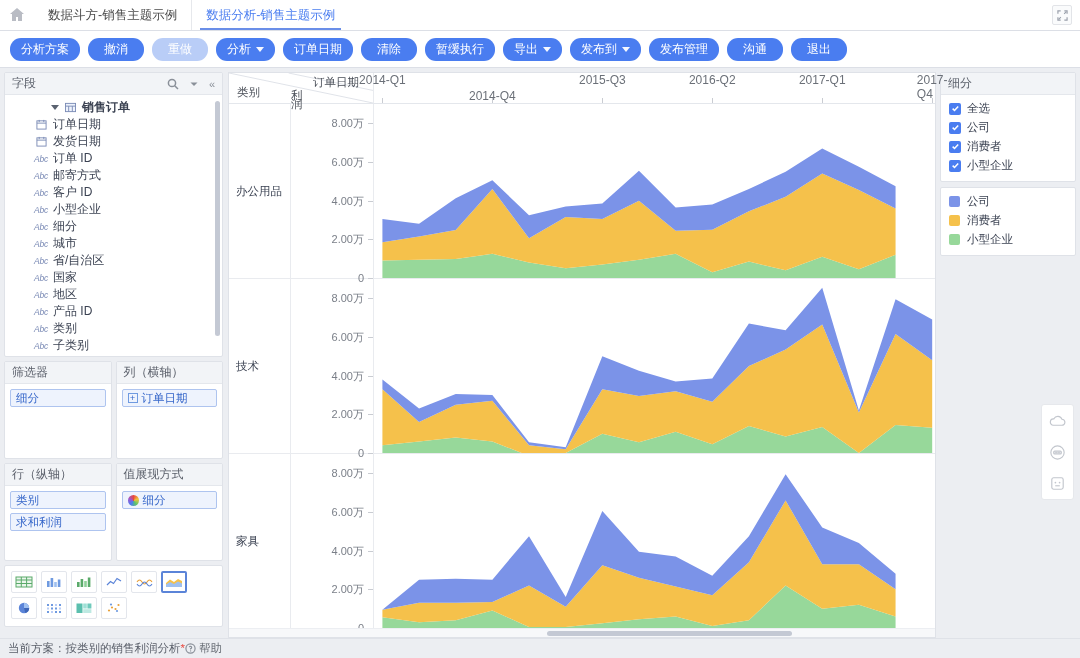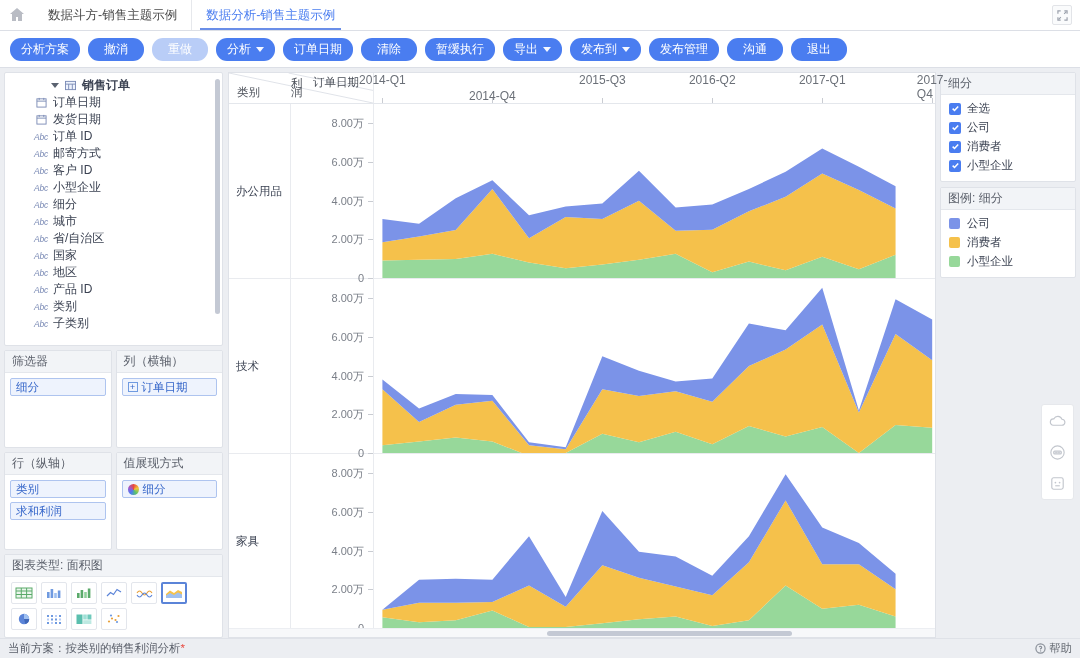--- a/index.html
+++ b/index.html
@@ -98,21 +98,21 @@
   .center{ flex:1; padding:4px 2px 0 2px; }
   .canvas{
     background:#fff;border:1px solid #dfe2e8; height:100%;
     display:flex; flex-direction:column; position:relative;
   }
   .chdr{ height:31px; display:flex; border-bottom:1px solid #e4e7ec; }
   .corner{ width:145px; position:relative; border-right:1px solid #e9ebef; }
   .corner svg{ position:absolute; inset:0; width:100%; height:100%; }
   .corner .lbl{ position:absolute; font-size:11.5px; color:#4a4f58; }
   .corner .c1{ left:8px; bottom:3px; }
-  .corner .c2{ left:62px; top:6px; line-height:9px; width:16px;}
+  .corner .c2{ left:62px; top:18px; line-height:9px; width:16px;}
   .corner .c3{ right:14px; top:2px; }
   .xaxis{ flex:1; position:relative; }
   .xtick{ position:absolute; top:0; font-size:12px; color:#6b7078; transform:translateX(-50%); }
   .xmark{ position:absolute; bottom:0; width:1px; height:5px; background:#c9ccd2; }
   .rows{ flex:1; display:flex; flex-direction:column; }
   .crow{ flex:1; display:flex; border-bottom:1px solid #e9ebef; position:relative;}
   .crow:last-child{ border-bottom:none; }
   .rlabel{ width:62px; border-right:1px solid #e9ebef; position:relative; }
   .rlabel span{ position:absolute; left:7px; top:50%; transform:translateY(-50%); font-size:11.5px; color:#3b4252;}
   .yaxis{ width:83px; position:relative; border-right:1px solid #e9ebef; }
@@ -131,21 +131,21 @@
   .sw{ width:11px;height:11px;border-radius:2px;flex:none;}
   .float{
     position:absolute; right:6px; top:404px; width:33px; background:#fff;
     border:1px solid #e6e8ec; border-radius:3px; padding:5px 0;
     display:flex; flex-direction:column; align-items:center; gap:9px;
   }
   .float div{ width:22px;height:22px;display:flex;align-items:center;justify-content:center;cursor:pointer;}
   .float svg{ width:19px;height:19px; stroke:#c2c6cd; fill:none; stroke-width:1.2;}
   
   .status{
-    height:20px; display:flex; align-items:center; justify-content:space-between;
+    height:20px; display:flex; align-items:center; justify-content:flex-start;
     padding:0 8px; font-size:11.5px; color:#5a5f6a; background:#eceef2;
     border-top:1px solid #dfe2e8;
   }
   .status .hl{ color:#e8483f; }
   .help{ display:flex; align-items:center; gap:3px; color:#6b7078;}
   .help svg{ width:11px;height:11px;stroke:#8a9099;fill:none;stroke-width:1.3;}
 </style>
 </head>
 <body>
 
@@ -209,20 +209,37 @@
     <button class="tbtn">
       <span>退出</span>
     </button>
   </div>
 
 <div class="main">
 
   <div class="left">
 
     <div class="panel fields">
+      <div class="panel-hd">
+        <span>字段</span>
+        <span class="fld-tools">
+          <span>
+              <svg viewBox="0 0 12 12">
+                <circle cx="5" cy="5" r="3.6"></circle>
+                <path d="M7.7 7.7L11 11"></path>
+              </svg>
+            </span>
+          <span>
+              <svg viewBox="0 0 12 12">
+                <path d="M2.5 4.5L6 8l3.5-3.5" fill="#8a9099" stroke="none"></path>
+              </svg>
+            </span>
+          <span>«</span>
+        </span>
+      </div>
       <div class="fld-body">
         <div class="fld-row root">
           <i class="tri"></i>
           <span class="icn">
               <svg viewBox="0 0 12 12">
                 <rect x="0.5" y="1.5" width="11" height="9" fill="#eef3fd" stroke="#7a8ab5"></rect>
                 <path d="M0.5 4.5h11M4 4.5v6M8 4.5v6" stroke="#7a8ab5" fill="none"></path>
               </svg>
             </span>
           <span>销售订单</span>
@@ -336,21 +353,20 @@
         <div class="shelf-body">
           <div class="pill">
             <i class="dot-rgb"></i>
             <span>细分</span>
           </div>
         </div>
       </div>
     </div>
 
     <div class="panel ctype">
-      <div class="panel-hd">图表类型: 面积图</div>
       <div class="ctype-body" id="ctypes">
           <div class="cbtn">
             <svg viewBox="0 0 18 14">
               <rect x="1" y="2" width="16" height="10" fill="#eaf6ec" stroke="#5aaa6a"></rect>
               <path d="M1 5h16M1 8.5h16M6.3 2v10M11.6 2v10" stroke="#5aaa6a" fill="none"></path>
             </svg>
           </div>
           <div class="cbtn">
             <svg viewBox="0 0 18 14">
               <rect x="2" y="6" width="2.6" height="6" fill="#6f9ae0"></rect>
@@ -571,21 +587,20 @@
             <span class="box">
               <svg viewBox="0 0 12 12">
                 <path d="M2.2 6.2 L4.7 8.6 L9.6 3.3"></path>
               </svg>
             </span>
             <span>小型企业</span>
           </div>
         </div>
     </div>
     <div class="panel">
-      <div class="panel-hd">图例: 细分</div>
       <div style="padding:4px 0 6px 0" id="lglist">
           <div class="lg">
             <i class="sw" style="background: rgb(123, 147, 232);"></i>
             <span>公司</span>
           </div>
           <div class="lg">
             <i class="sw" style="background: rgb(245, 193, 75);"></i>
             <span>消费者</span>
           </div>
           <div class="lg">

